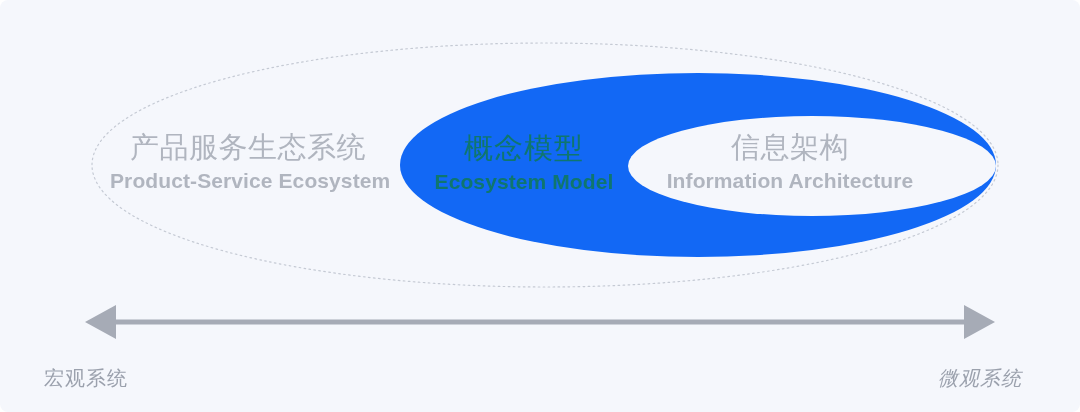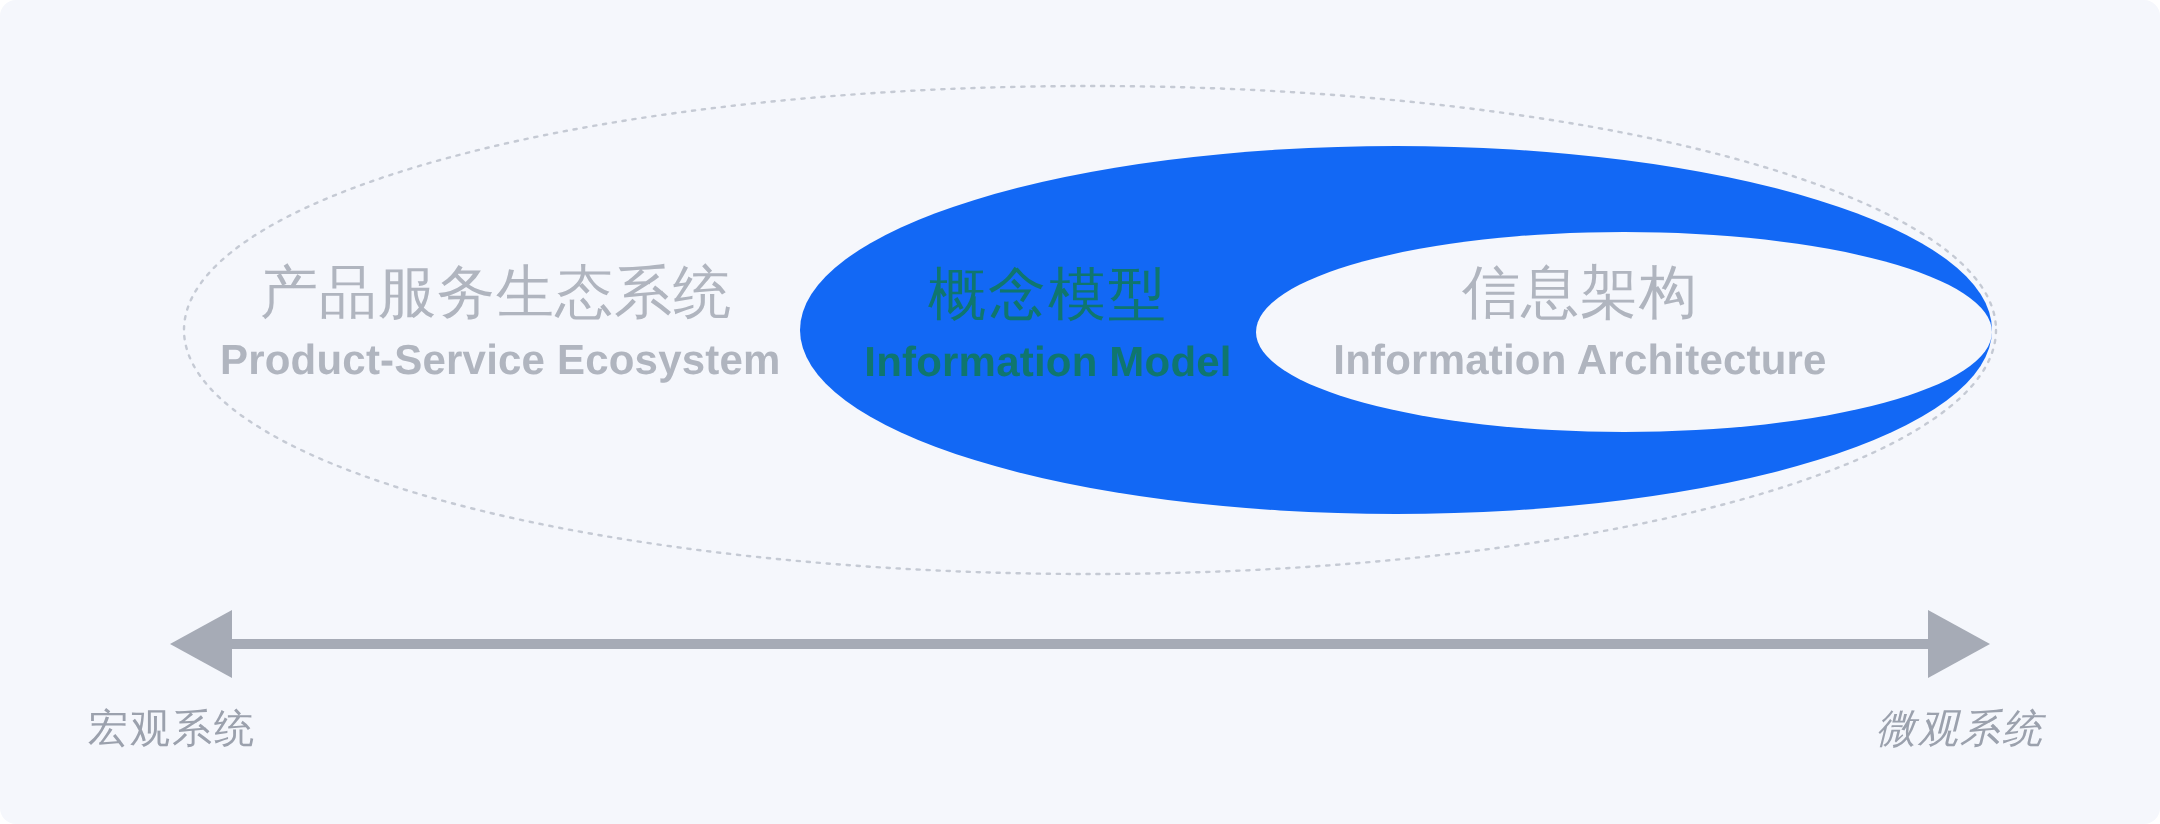--- a/index.html
+++ b/index.html
@@ -66,21 +66,21 @@
   
   #ia-label {
     left: 664px;
     top: 133px;
     width: 252px;
     color: #b0b5bf;
   }
   
   .axis-label {
     position: absolute;
-    top: 351px;
+    top: 365px;
     font-size: 20px;
     color: #9ba1ad;
     letter-spacing: 1px;
     white-space: nowrap;
     user-select: none;
   }
   #axis-label-macro { left: 44px; }
   #axis-label-micro { left: 938px; font-style: italic; }
 </style>
 </head>
@@ -103,21 +103,21 @@
     </g>
   </svg>
 
   <div class="label-group" id="ecosystem-label">
     <div class="label-cn">产品服务生态系统</div>
     <div class="label-en">Product-Service Ecosystem</div>
   </div>
 
   <div class="label-group" id="conceptual-label">
     <div class="label-cn">概念模型</div>
-    <div class="label-en">Information Model</div>
+    <div class="label-en">Ecosystem Model</div>
   </div>
 
   <div class="label-group" id="ia-label">
     <div class="label-cn">信息架构</div>
     <div class="label-en">Information Architecture</div>
   </div>
 
   <div class="axis-label" id="axis-label-macro">宏观系统</div>
   <div class="axis-label" id="axis-label-micro">微观系统</div>
 

